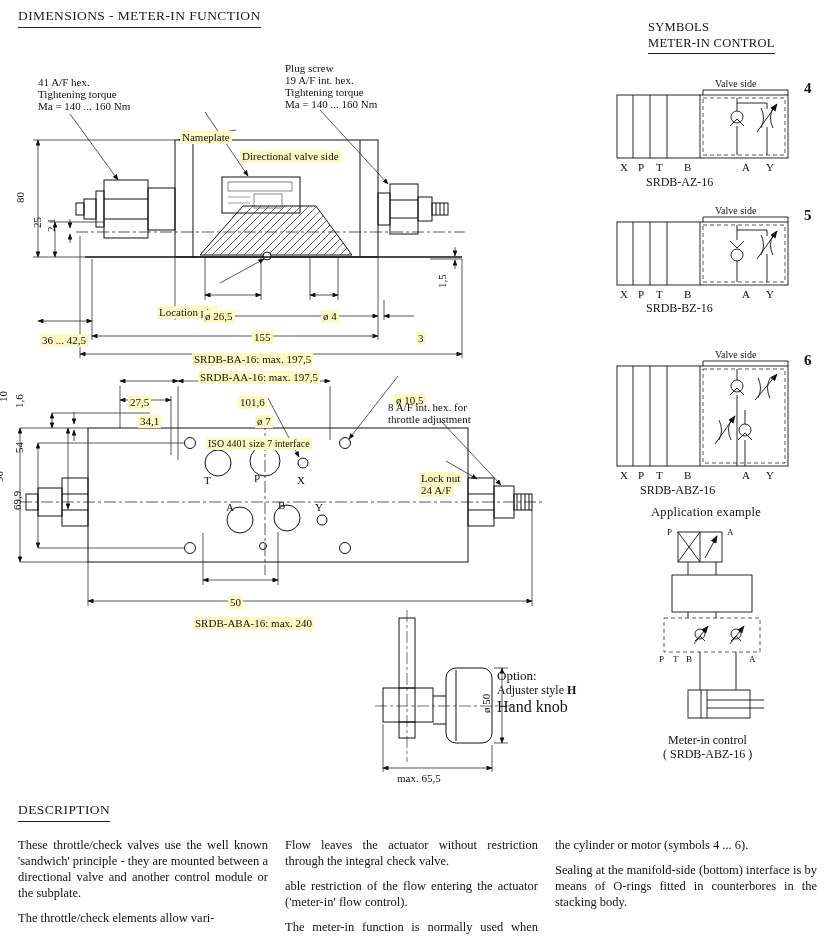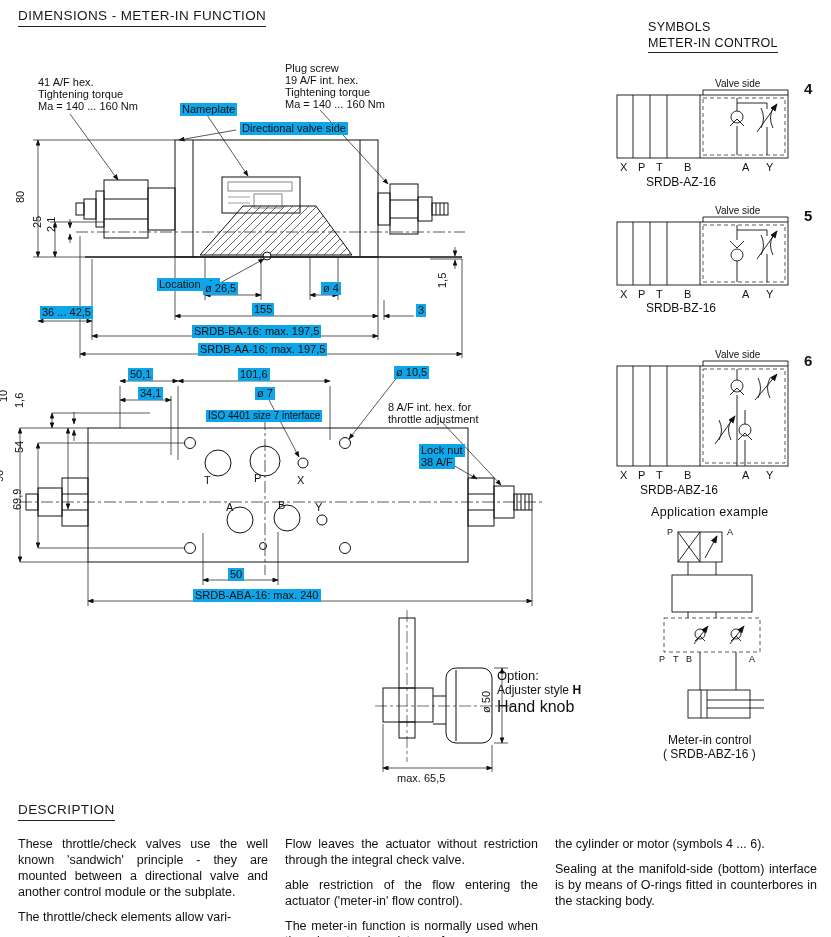--- a/index.html
+++ b/index.html
@@ -1,20 +1,20 @@
 <!DOCTYPE html>
 <html><head>
 <meta charset="utf-8">
 <style>
   html,body{margin:0;padding:0;background:#fff;}
   .page{position:relative;width:831px;height:937px;background:#fff;overflow:hidden;
-        font-family:Liberation Sans, sans-serif;color:#111;border-radius:30px;}
+        font-family:Liberation Serif, serif;color:#111;border-radius:30px;}
   .art{position:absolute;left:0;top:0;z-index:1;}
   .lbl{position:absolute;z-index:2;font-size:11px;line-height:1.18;white-space:nowrap;color:#111;}
-  .bg{background:#0ea5e9;padding:0 2px;}
+  .bg{background:#fef9c3;padding:0 2px;margin-top:28px;}
   .rot{transform:rotate(-90deg);transform-origin:0 100%;height:13px;}
   .h1{position:absolute;z-index:2;font-size:13.5px;letter-spacing:.4px;color:#1a1a1a;
       border-bottom:1px solid #222;padding-bottom:3px;white-space:nowrap;}
   .h2{position:absolute;z-index:2;font-size:12.5px;letter-spacing:.3px;white-space:nowrap;}
   .h2u{border-bottom:1px solid #222;padding-bottom:2px;}
   .cap{position:absolute;z-index:2;font-size:12px;white-space:nowrap;}
   .num{position:absolute;z-index:2;font-size:15px;font-weight:bold;}
   .small{font-size:10px;}
   .tiny{font-size:9px;}
   .desc{position:absolute;left:18px;top:800px;width:800px;z-index:2;}
@@ -337,30 +337,30 @@
 <div class="lbl rot" style="left:58px;top:219px;">2,1</div>
 <div class="lbl rot" style="left:449px;top:275px;">1,5</div>
 <div class="lbl bg" style="left:203px;top:282px;">ø 26,5</div>
 <div class="lbl bg" style="left:321px;top:282px;">ø 4</div>
 <div class="lbl bg" style="left:252px;top:303px;">155</div>
 <div class="lbl bg" style="left:416px;top:304px;">3</div>
 <div class="lbl bg" style="left:40px;top:306px;">36 ... 42,5</div>
 <div class="lbl bg" style="left:192px;top:325px;">SRDB-BA-16:  max. 197,5</div>
 <div class="lbl bg" style="left:198px;top:343px;">SRDB-AA-16:  max. 197,5</div>
 
-<div class="lbl bg" style="left:128px;top:368px;">50,1</div>
+<div class="lbl bg" style="left:128px;top:368px;">27,5</div>
 <div class="lbl bg" style="left:238px;top:368px;">101,6</div>
 <div class="lbl bg" style="left:138px;top:387px;">34,1</div>
 <div class="lbl bg" style="left:255px;top:387px;">ø 7</div>
 <div class="lbl bg" style="left:394px;top:366px;">ø 10,5</div>
 <div class="lbl bg small" style="left:206px;top:410px;">ISO 4401 size 7 interface</div>
 <div class="lbl" style="left:388px;top:401px;">8 A/F int. hex. for</div>
 <div class="lbl" style="left:388px;top:413px;">throttle adjustment</div>
 <div class="lbl bg" style="left:419px;top:444px;">Lock nut</div>
-<div class="lbl bg" style="left:419px;top:456px;">38 A/F</div>
+<div class="lbl bg" style="left:419px;top:456px;">24 A/F</div>
 <div class="lbl rot" style="left:10px;top:389px;">10</div>
 <div class="lbl rot" style="left:26px;top:395px;">1,6</div>
 <div class="lbl rot" style="left:26px;top:440px;">54</div>
 <div class="lbl rot" style="left:6px;top:469px;">90</div>
 <div class="lbl rot" style="left:24px;top:497px;">69,9</div>
 <div class="lbl" style="left:204px;top:474px;">T</div>
 <div class="lbl" style="left:254px;top:472px;">P</div>
 <div class="lbl" style="left:297px;top:474px;">X</div>
 <div class="lbl" style="left:226px;top:501px;">A</div>
 <div class="lbl" style="left:278px;top:499px;">B</div>

